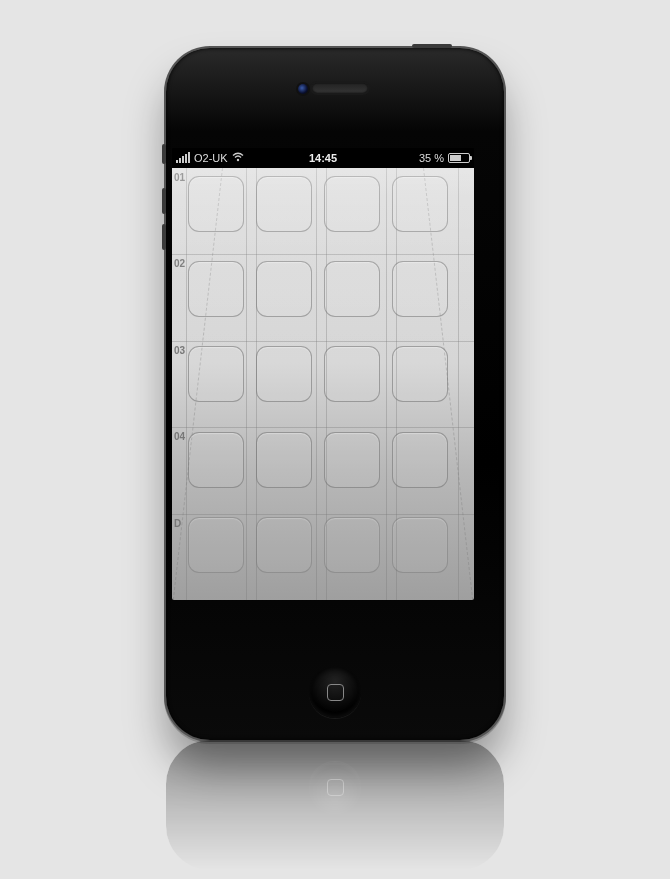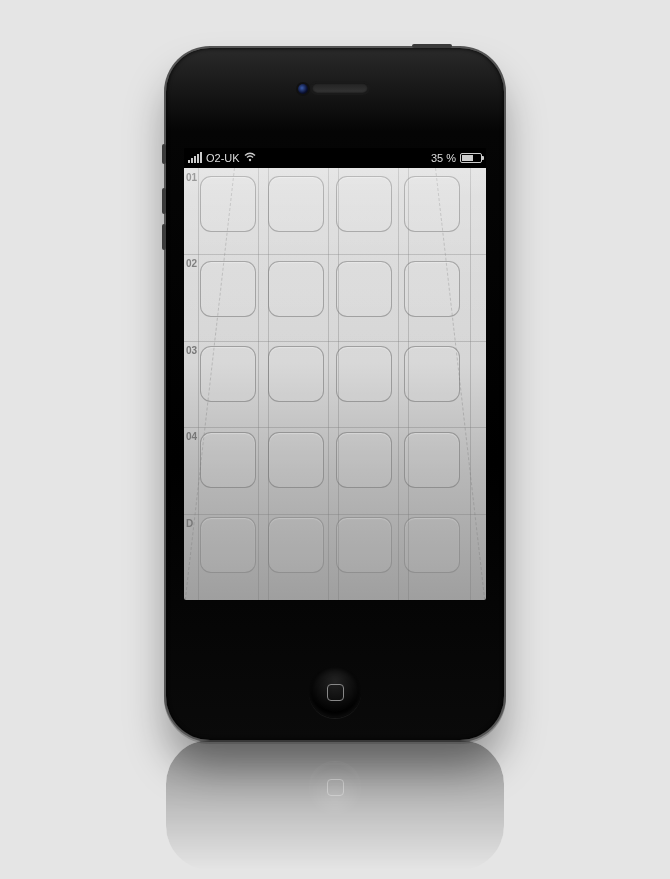--- a/index.html
+++ b/index.html
@@ -40,21 +40,21 @@
     box-shadow: 0 0 0 2px #111;
   }
   .speaker {
     position:absolute; left:146px; top:35px;
     width:56px; height:10px; border-radius:5px;
     background: linear-gradient(#222,#353535);
     box-shadow: inset 0 0 2px #000, 0 0 0 2px #1a1a1a, 0 -1px 1px rgba(255,255,255,.15);
   }
 
   .screen {
-    position:absolute; left:18px; top:100px;
+    position:absolute; left:6px; top:100px;
     width:302px; height:452px;
     background:#000; overflow:hidden;
     border-radius:2px;
   }
 
   
   .home-btn {
     position:absolute; left:50%; bottom:22px; transform:translateX(-50%);
     width:52px; height:52px; border-radius:50%;
     background: radial-gradient(circle at 50% 30%, #222 0%, #000 70%);
@@ -196,20 +196,21 @@
         </span>
         <span>O2-UK</span>
         <span class="wifi-icon">
           <svg width="12" height="10" viewBox="0 0 12 10">
             <path d="M1 3.5 Q6 -1 11 3.5" stroke="#ccc" stroke-width="1.4" fill="none"></path>
             <path d="M3 5.5 Q6 2.5 9 5.5" stroke="#ccc" stroke-width="1.4" fill="none"></path>
             <circle cx="6" cy="8" r="1.2" fill="#ccc"></circle>
           </svg>
         </span>
       </div>
+      <div class="center">14:45</div>
       <div class="right">
         <span>35 %</span>
         <span class="battery">
           <span class="battery-fill"></span>
         </span>
       </div>
     </div>
 
     <div class="wallpaper">
 

